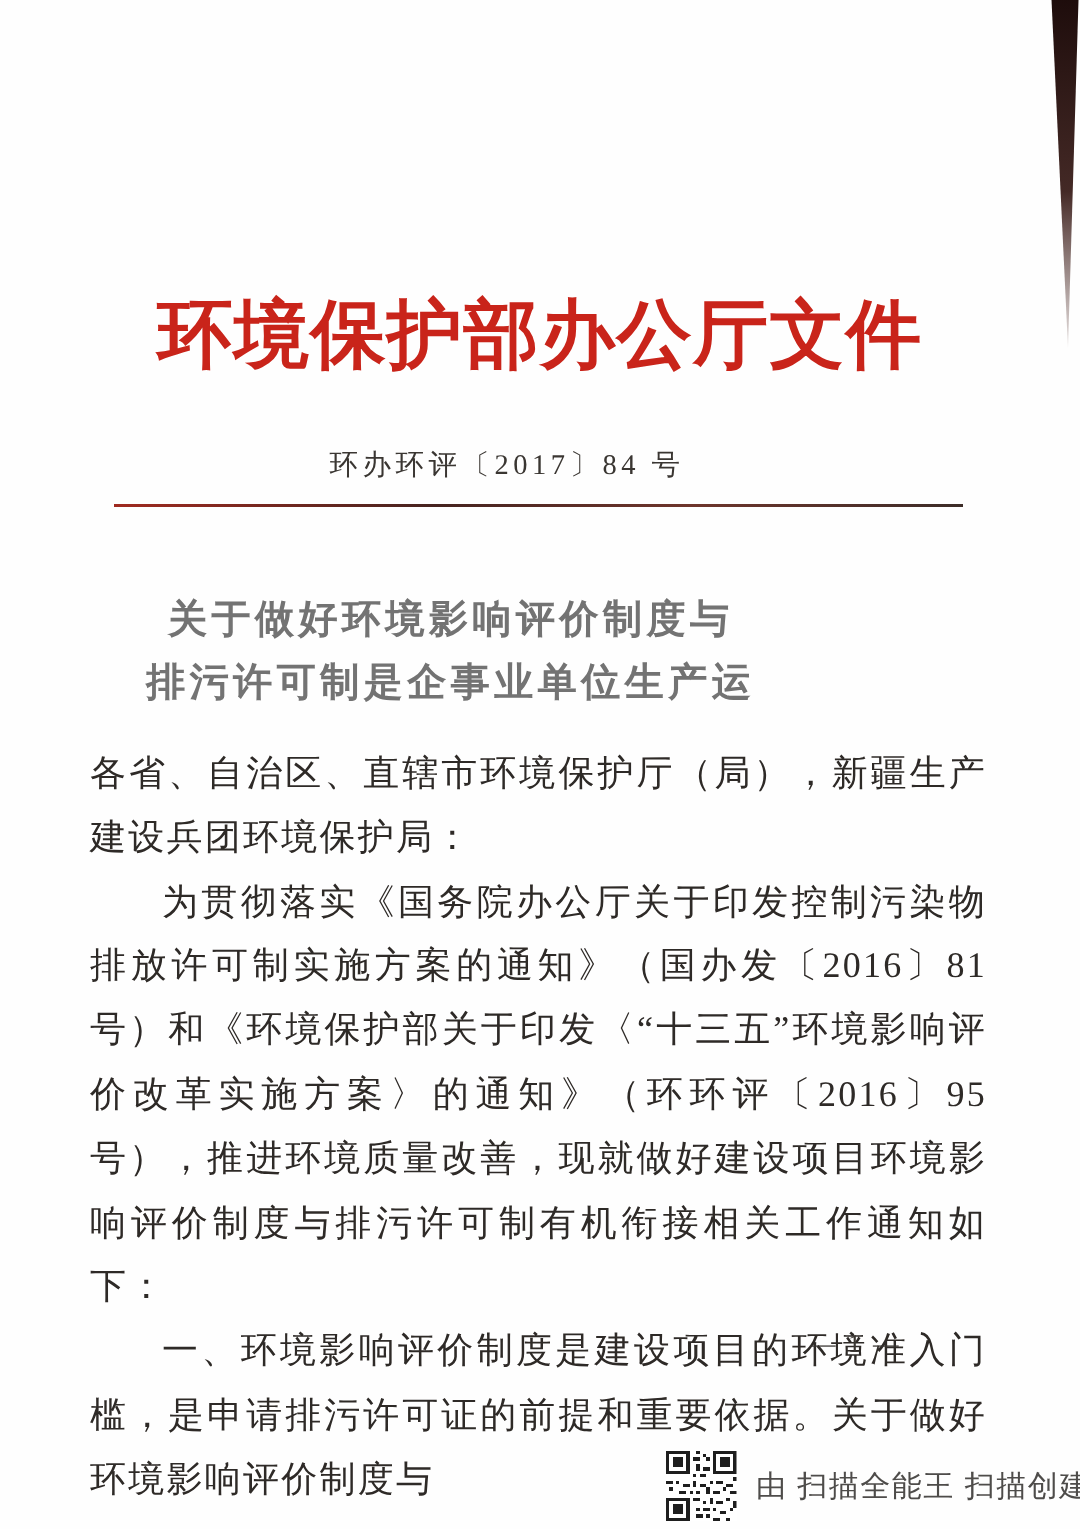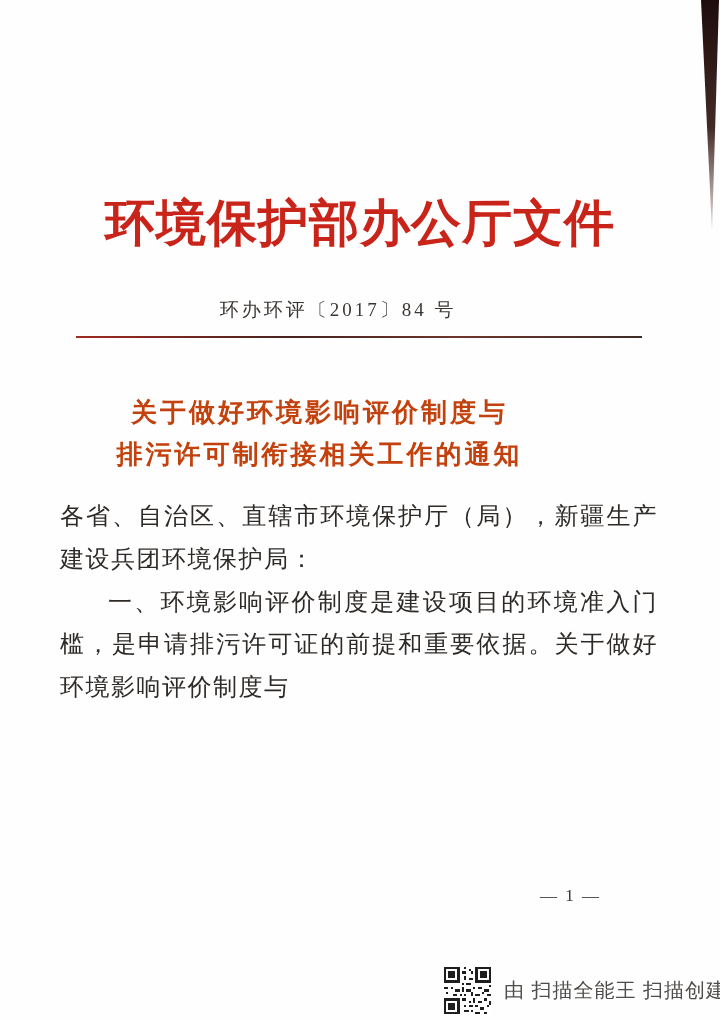--- a/index.html
+++ b/index.html
@@ -48,24 +48,23 @@
     background: linear-gradient(90deg, #a02a20 0%, #45231f 38%, #6e352c 68%, #3c2c28 100%);
   }
   .notice-title {
     position: absolute;
     top: 392px;
     left: 0;
     width: 601px;
     text-align: center;
     font-size: 26px;
     font-weight: bold;
-    color: #c2410c;
+    color: #737373;
     line-height: 42px;
     letter-spacing: 3px;
-    padding-left: 19px;
   }
   .document-body {
     position: absolute;
     top: 495px;
     left: 60px;
     width: 598px;
     font-size: 24px;
     line-height: 42.8px;
     color: #2e2a27;
     letter-spacing: 1.5px;
@@ -116,25 +115,26 @@
 <div class="page">
 
   <div class="header-title">环境保护部办公厅文件</div>
 
   <div class="doc-number">环办环评〔2017〕84 号</div>
 
   <div class="header-divider"></div>
 
   <div class="notice-title">
     <div>关于做好环境影响评价制度与</div>
-    <div>排污许可制衔接相关工作的通知</div>
+    <div>排污许可制是企事业单位生产运</div>
   </div>
 
   <div class="document-body">
     <p>各省、自治区、直辖市环境保护厅（局），新疆生产建设兵团环境保护局：</p>
+    <p class="indent">为贯彻落实《国务院办公厅关于印发控制污染物排放许可制实施方案的通知》（国办发〔2016〕81 号）和《环境保护部关于印发〈“十三五”环境影响评价改革实施方案〉的通知》（环环评〔2016〕95 号），推进环境质量改善，现就做好建设项目环境影响评价制度与排污许可制有机衔接相关工作通知如下：</p>
     <p class="indent">一、环境影响评价制度是建设项目的环境准入门槛，是申请排污许可证的前提和重要依据。关于做好环境影响评价制度与</p>
   </div>
 
   <div class="page-number">— 1 —</div>
 
   <svg class="qr-code" viewBox="0 0 21 21" shape-rendering="crispEdges">
     <rect x="0" y="0" width="21" height="21" fill="#ffffff"></rect>
     <g fill="#1e1e1e">
 
       <rect x="0" y="0" width="7" height="7"></rect>

